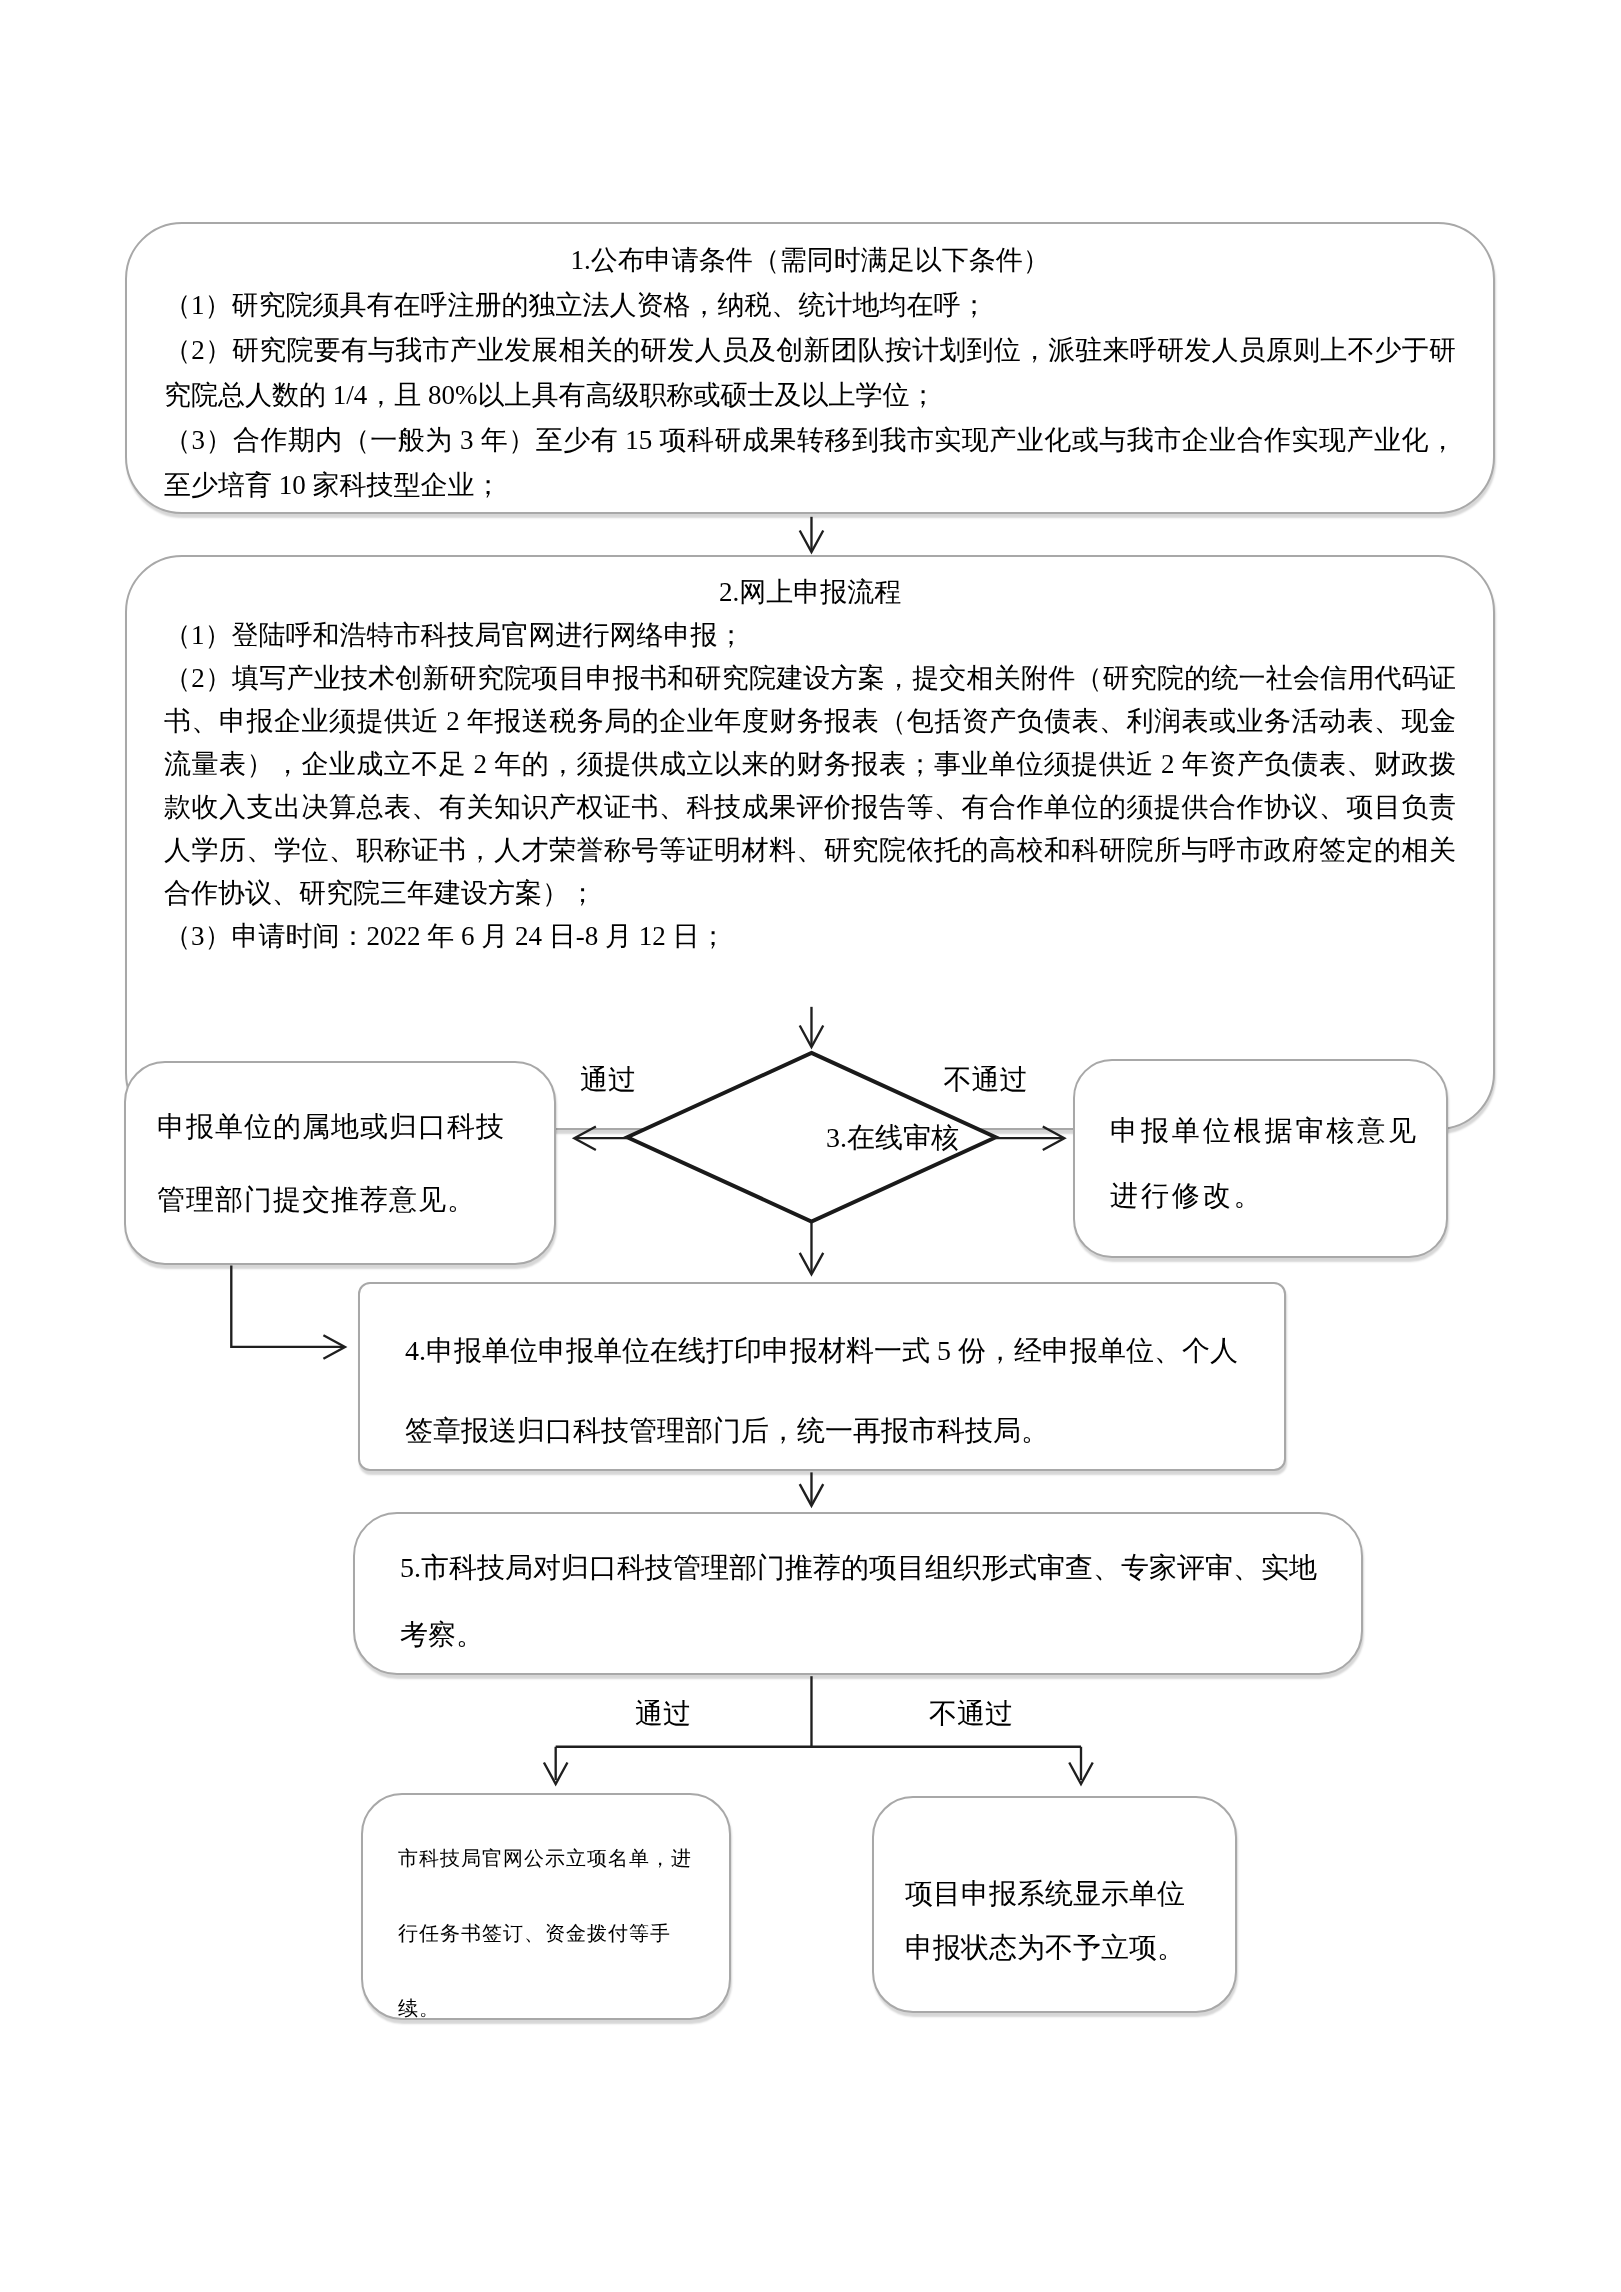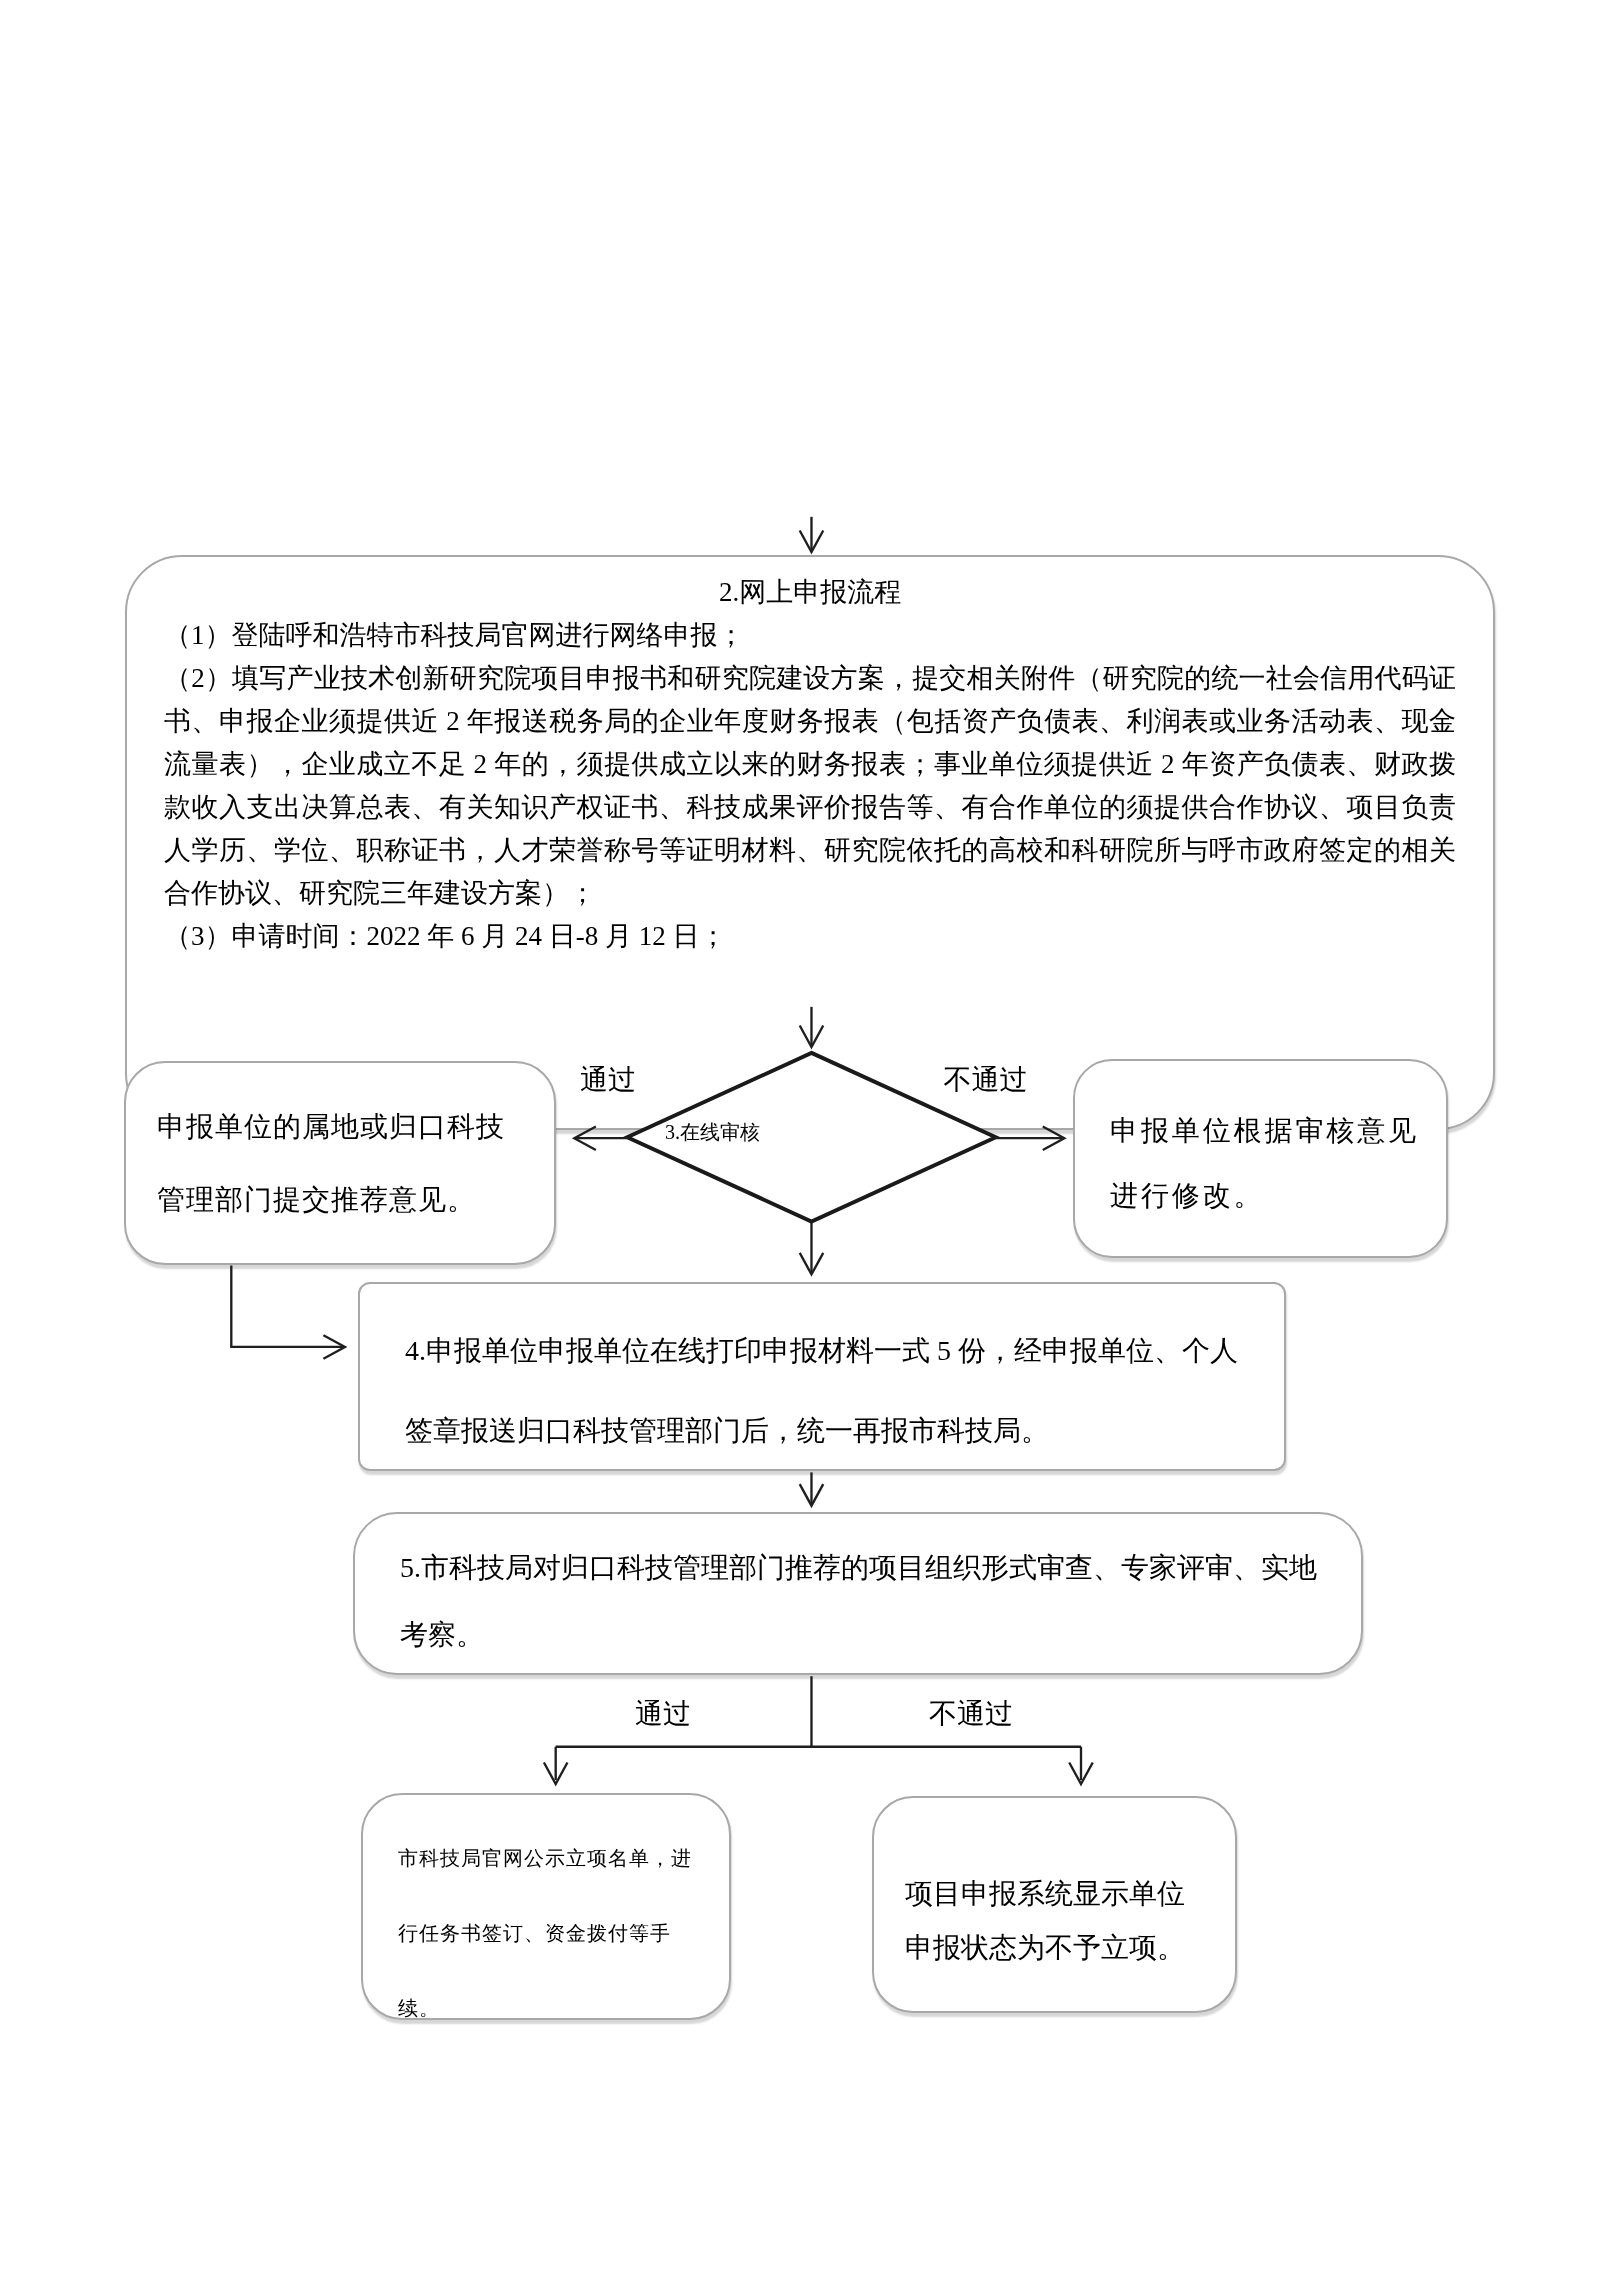--- a/index.html
+++ b/index.html
@@ -38,32 +38,38 @@
     padding:27.4px 41px 0 45px;font-size:28px;line-height:80px;}
   .b5{left:353px;top:1512px;width:1010px;height:163px;border-radius:44px;
     padding:19.6px 41px 0 45px;font-size:28px;line-height:67px;}
   .okbox{left:361px;top:1793px;width:370px;height:227px;border-radius:41px;
     padding:25.5px 27.4px 0 35px;font-size:20px;line-height:75px;letter-spacing:1px;}
   .nobox{left:872px;top:1796px;width:365px;height:217px;border-radius:41px;
     padding:69px 23.5px 0 31px;font-size:28px;line-height:54px;}
   .connectors{position:absolute;left:0;top:0;z-index:2;pointer-events:none;}
   .lbl{position:absolute;z-index:3;font-size:28px;text-align:center;}
   .dlabel{position:absolute;left:665px;top:1119px;width:294px;z-index:3;
-    text-align:left;font-size:20px;}
+    text-align:right;font-size:28px;}
   .pass1{left:549px;top:1061px;width:118px;}
   .fail1{left:912px;top:1061px;width:147px;}
   .pass2{left:604px;top:1695px;width:118px;}
   .fail2{left:900px;top:1695px;width:142px;}
 </style>
 </head>
 <body>
 
 <div class="page">
 
 
+  <div class="box big b1">
+    <div class="hd">1.公布申请条件（需同时满足以下条件）</div>
+    <p>（1）研究院须具有在呼注册的独立法人资格，纳税、统计地均在呼；</p>
+    <p>（2）研究院要有与我市产业发展相关的研发人员及创新团队按计划到位，派驻来呼研发人员原则上不少于研究院总人数的 1/4，且 80%以上具有高级职称或硕士及以上学位；</p>
+    <p>（3）合作期内（一般为 3 年）至少有 15 项科研成果转移到我市实现产业化或与我市企业合作实现产业化，至少培育 10 家科技型企业；</p>
+  </div>
 
   <div class="box big b2">
     <div class="hd">2.网上申报流程</div>
     <p>（1）登陆呼和浩特市科技局官网进行网络申报；</p>
     <p>（2）填写产业技术创新研究院项目申报书和研究院建设方案，提交相关附件（研究院的统一社会信用代码证书、申报企业须提供近 2 年报送税务局的企业年度财务报表（包括资产负债表、利润表或业务活动表、现金流量表），企业成立不足 2 年的，须提供成立以来的财务报表；事业单位须提供近 2 年资产负债表、财政拨款收入支出决算总表、有关知识产权证书、科技成果评价报告等、有合作单位的须提供合作协议、项目负责人学历、学位、职称证书，人才荣誉称号等证明材料、研究院依托的高校和科研院所与呼市政府签定的相关合作协议、研究院三年建设方案）；</p>
     <p>（3）申请时间：2022 年 6 月 24 日-8 月 12 日；</p>
   </div>
 
   <div class="dlabel">3.在线审核</div>
   <div class="lbl pass1">通过</div>

